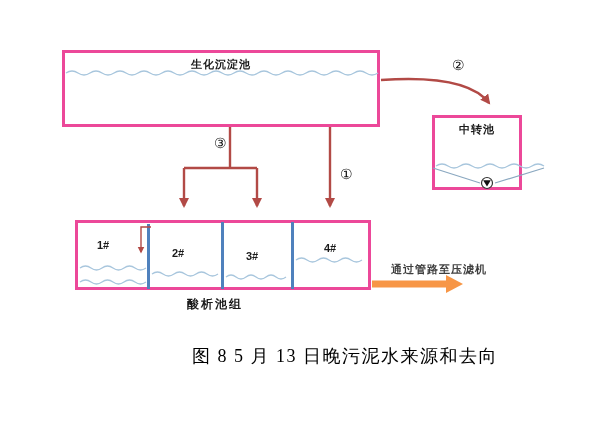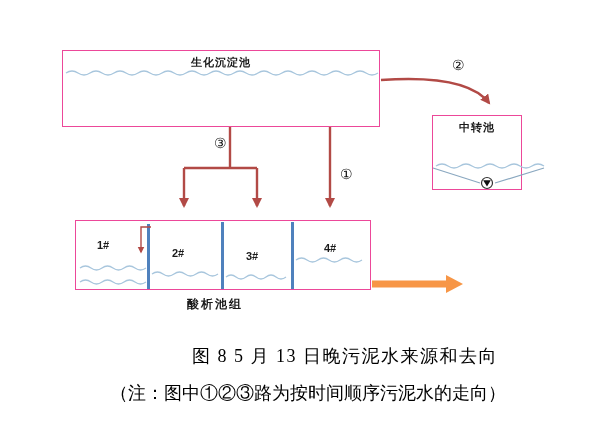--- a/index.html
+++ b/index.html
@@ -1,18 +1,18 @@
 <!DOCTYPE html>
 <html style="--arrow-red: #b24a46; --pipe-orange: #f79646; --divider-blue: #4f81bd; --wave-blue: #a8c6dd;"><head>
 <meta charset="utf-8">
 <style>
   html,body{margin:0;padding:0;background:#ffffff;}
   .page{position:relative;width:616px;height:422px;background:#fff;overflow:hidden;
         font-family:"Liberation Sans",sans-serif;}
-  .tank{position:absolute;border:1px solid #ec4899;background:#fff;box-sizing:border-box;}
+  .tank{position:absolute;border:3px solid #ec4899;background:#fff;box-sizing:border-box;}
   .top-tank{left:62px;top:50px;width:318px;height:77px;}
   .transfer-tank{left:432px;top:115px;width:90px;height:75px;}
   .acid-group{left:75px;top:220px;width:296px;height:70px;}
   .tank-label{position:absolute;left:0;right:0;top:4px;text-align:center;
               font-size:11px;font-weight:bold;color:#1a1a1a;letter-spacing:1px;}
   .divider{position:absolute;width:3px;background:var(--divider-blue,#4f81bd);}
   .d1{left:147px;top:224px;height:65px;}
   .d2{left:221px;top:222px;height:67px;}
   .d3{left:291px;top:222px;height:67px;}
   .num-label{position:absolute;font-size:11px;font-weight:bold;color:#1a1a1a;}
@@ -56,20 +56,21 @@
   <div class="divider d1"></div>
   <div class="divider d2"></div>
   <div class="divider d3"></div>
 
   <div class="num-label n1">1#</div>
   <div class="num-label n2">2#</div>
   <div class="num-label n3">3#</div>
   <div class="num-label n4">4#</div>
 
   <div class="group-label">酸析池组</div>
+  <div class="pipe-label">通过管路至压滤机</div>
 
   <div class="circle-num m1">①</div>
   <div class="circle-num m2">②</div>
   <div class="circle-num m3">③</div>
 
   <svg class="overlay" width="616" height="422" viewBox="0 0 616 422">
     <defs>
       <marker id="mr" markerUnits="userSpaceOnUse" markerWidth="12" markerHeight="12" refX="8" refY="5" orient="auto">
         <path d="M0 0 L10 5 L0 10 Z" class="red-fill"></path>
       </marker>
@@ -96,14 +97,13 @@
     <path class="red-line" d="M257 168 V206" marker-end="url(#mr)"></path>
     <path class="red-line" d="M330 127 V206" marker-end="url(#mr)"></path>
     <path class="red-line" d="M381 80 Q467 74 489 103" marker-end="url(#mr)"></path>
     <path class="red-thin" d="M151 227 H141 V252" marker-end="url(#mrs)"></path>
 
     <path class="pipe" d="M372 284 H446"></path>
     <path class="pipe-head" d="M446 275 L463 284 L446 293 Z"></path>
   </svg>
 
   <div class="caption">图 8  5 月 13 日晚污泥水来源和去向</div>
-  <div class="note">（注：图中①②③路为按时间顺序污泥水的走向）</div>
 </div>
 
 </body></html>

